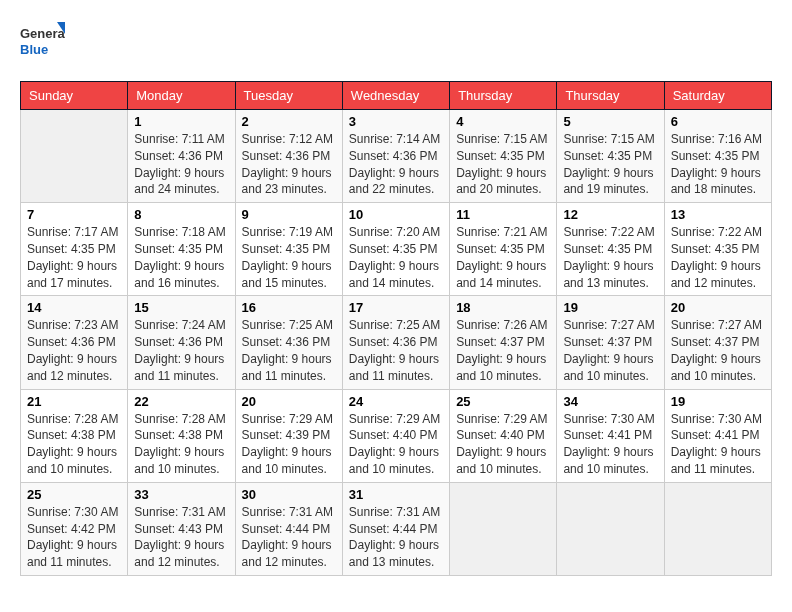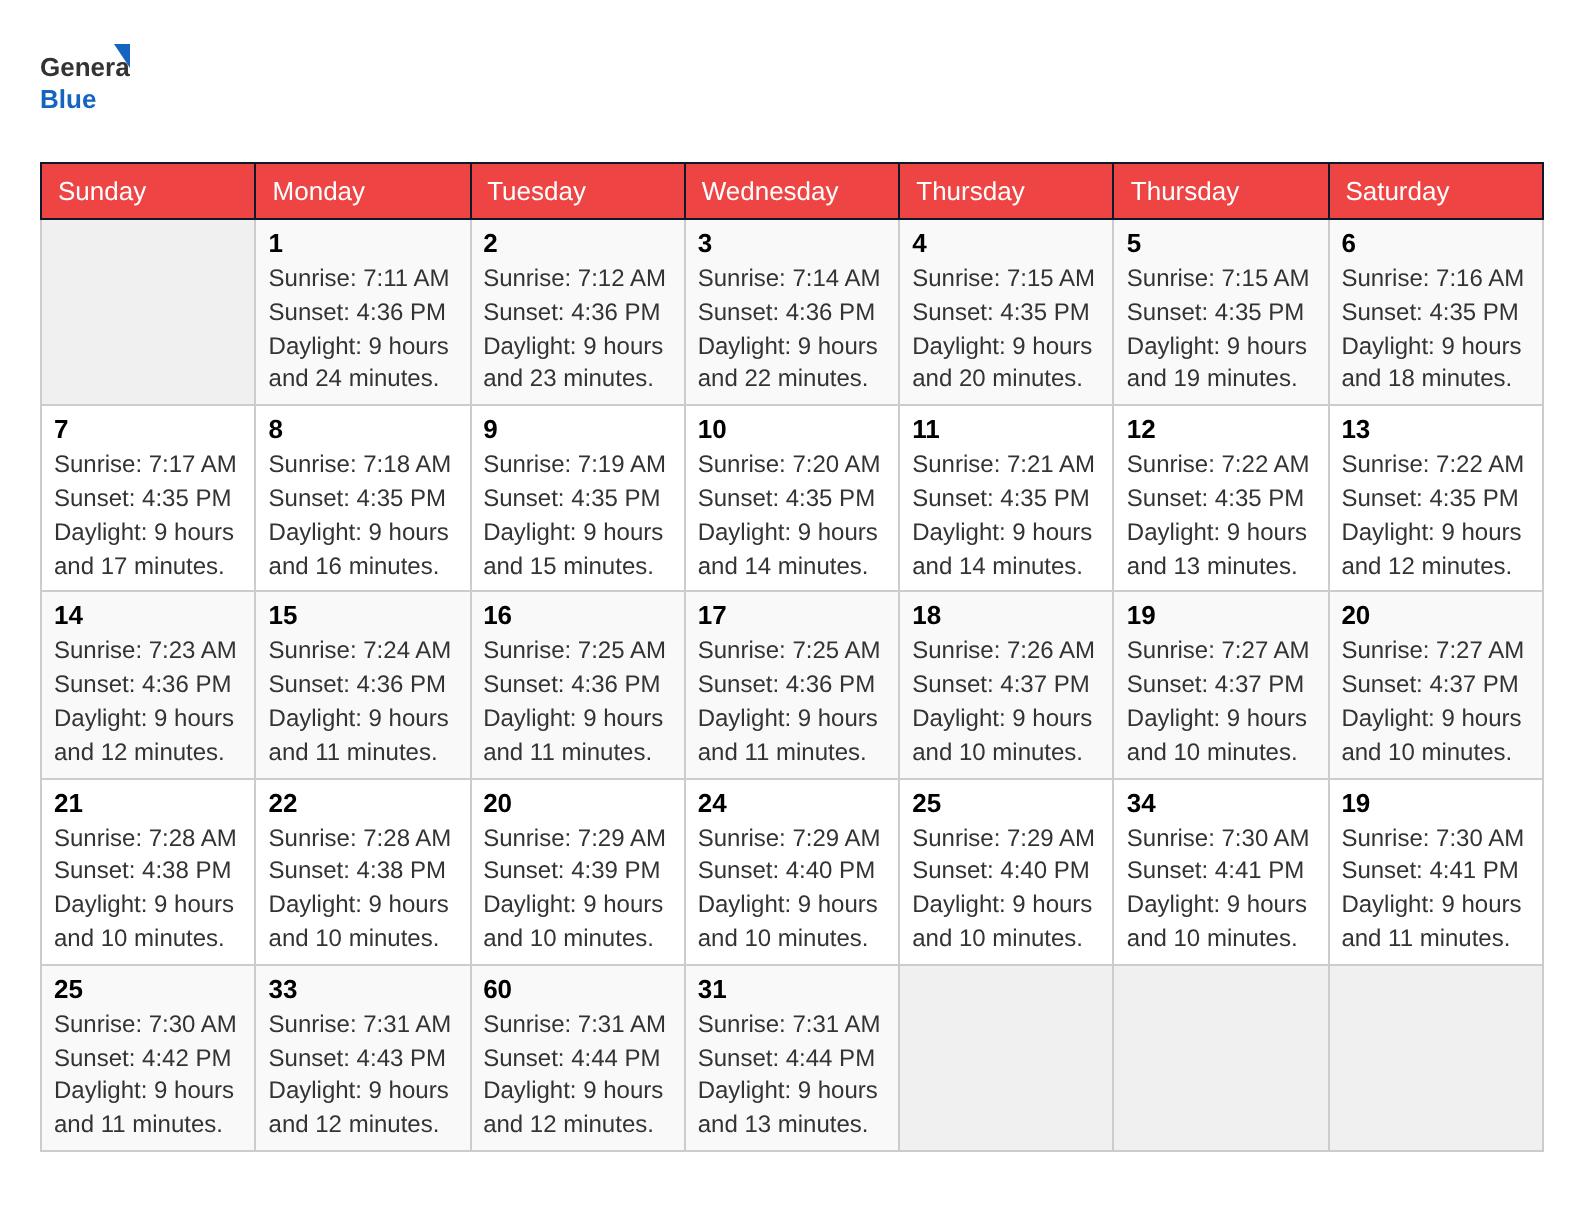--- a/index.html
+++ b/index.html
@@ -225,21 +225,21 @@
       <tr>
         <td>
           <span class="day-num">25</span>
           <div class="day-info">Sunrise: 7:30 AM<br>Sunset: 4:42 PM<br>Daylight: 9 hours and 11 minutes.</div>
         </td>
         <td>
           <span class="day-num">33</span>
           <div class="day-info">Sunrise: 7:31 AM<br>Sunset: 4:43 PM<br>Daylight: 9 hours and 12 minutes.</div>
         </td>
         <td>
-          <span class="day-num">60</span>
+          <span class="day-num">30</span>
           <div class="day-info">Sunrise: 7:31 AM<br>Sunset: 4:44 PM<br>Daylight: 9 hours and 12 minutes.</div>
         </td>
         <td>
           <span class="day-num">31</span>
           <div class="day-info">Sunrise: 7:31 AM<br>Sunset: 4:44 PM<br>Daylight: 9 hours and 13 minutes.</div>
         </td>
         <td class="empty-cell"></td>
         <td class="empty-cell"></td>
         <td class="empty-cell"></td>
       </tr>

